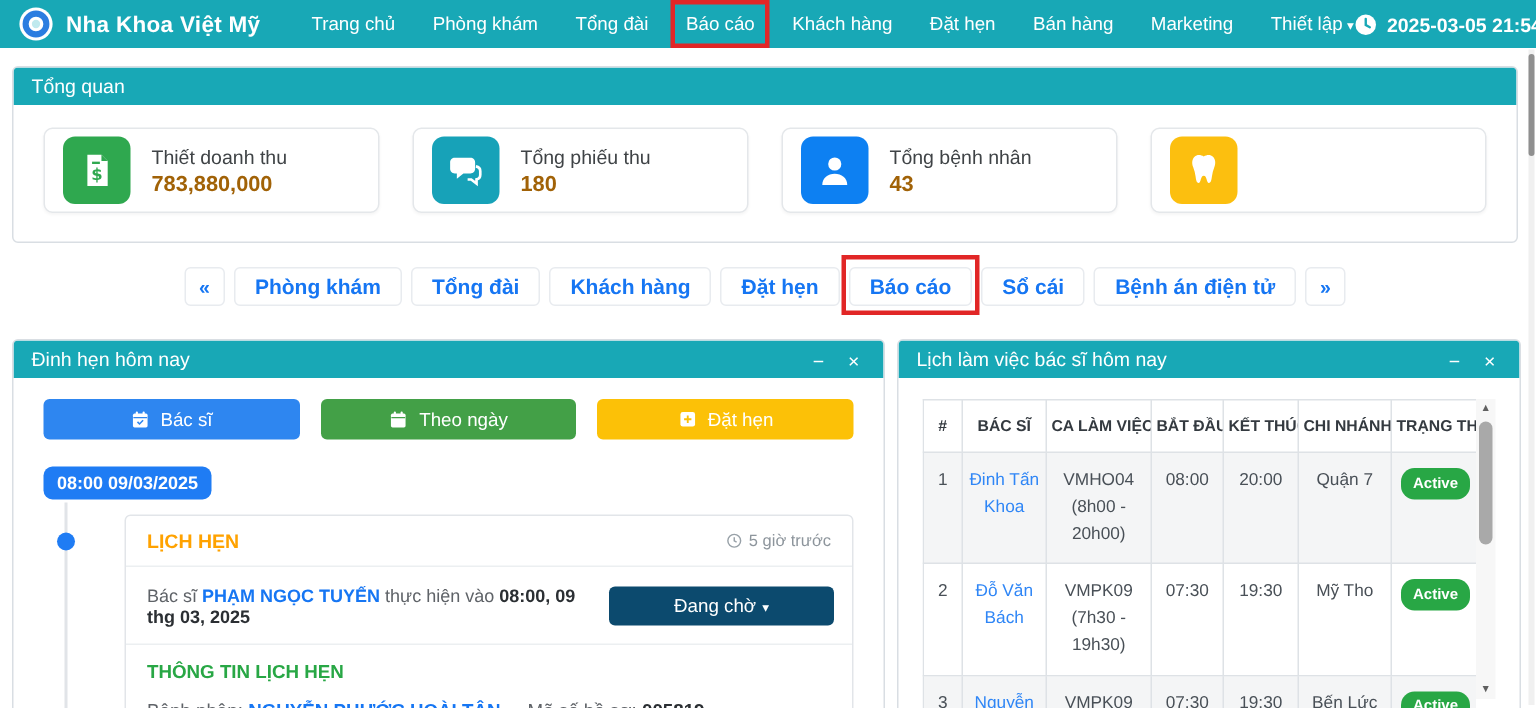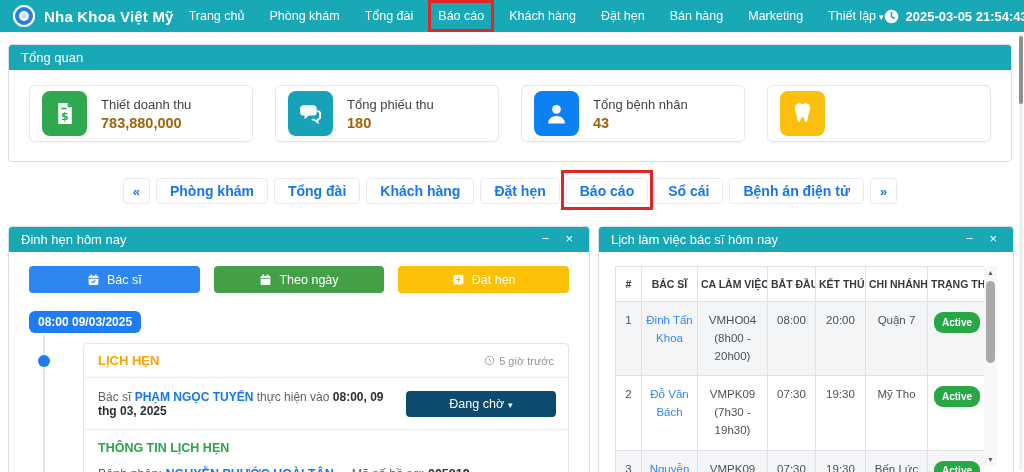--- a/index.html
+++ b/index.html
@@ -1,33 +1,33 @@
 <!DOCTYPE html>
 <html><head>
 <meta charset="utf-8">
 <style>
   * { margin:0; padding:0; box-sizing:border-box; }
   html,body { width:1024px; height:472px; overflow:hidden; }
   body { font-family:"Liberation Sans","DejaVu Sans",sans-serif; background:#fff; position:relative; font-size:13px; color:#3c4043; }
 
   
   .navbar { height:32px; background:#18a8b6; display:flex; align-items:center; padding:0 12px; color:#fff; position:relative; z-index:5; }
-  .brand { display:flex; align-items:center; gap:8px; margin-right:15px; cursor:pointer; }
+  .brand { display:flex; align-items:center; gap:8px; margin-right:34px; cursor:pointer; }
   .brand-name { font-size:15px; font-weight:bold; letter-spacing:.2px; white-space:nowrap; }
   .nav-menu { display:flex; align-items:center; gap:25px; }
   .nav-item { font-size:12.5px; white-space:nowrap; cursor:pointer; position:relative; padding:2px 0; }
   .nav-item .caret { font-size:9px; margin-left:3px; }
   .red-frame { position:absolute; border:3px solid #e12626; pointer-events:none; z-index:9; }
   .nav-frame { top:-7px; bottom:-7px; left:-10px; right:-10px; }
   .nav-right { margin-left:auto; display:flex; align-items:center; gap:9px; }
   .nav-datetime { display:flex; align-items:center; gap:7px; font-size:13px; font-weight:bold; margin-right:8px; white-space:nowrap; }
 
   
   .panel { border:1px solid #d9dee3; border-radius:4px; background:#fff; overflow:hidden; }
-  .panel-head { background:#18a8b6; color:#fff; font-size:13px; padding:5px 12px; display:flex; align-items:flex-start; }
+  .panel-head { background:#18a8b6; color:#fff; font-size:13px; padding:5px 12px; display:flex; align-items:flex-end; }
   .panel-title { flex:1; }
   .panel-controls { display:flex; gap:16px; font-size:13px; padding-right:4px; }
   .panel-controls span { cursor:pointer; line-height:1; }
 
   
   .main { padding:12px 12px 0 8px; }
 
   
   .overview-body { padding:15px 20px 19px; display:flex; gap:22px; }
   .stat-card { flex:1; display:flex; align-items:center; gap:14px; border:1px solid #e4e7ea; border-radius:6px; padding:5px 12px; box-shadow:0 1px 2px rgba(0,0,0,.04); background:#fff; }

